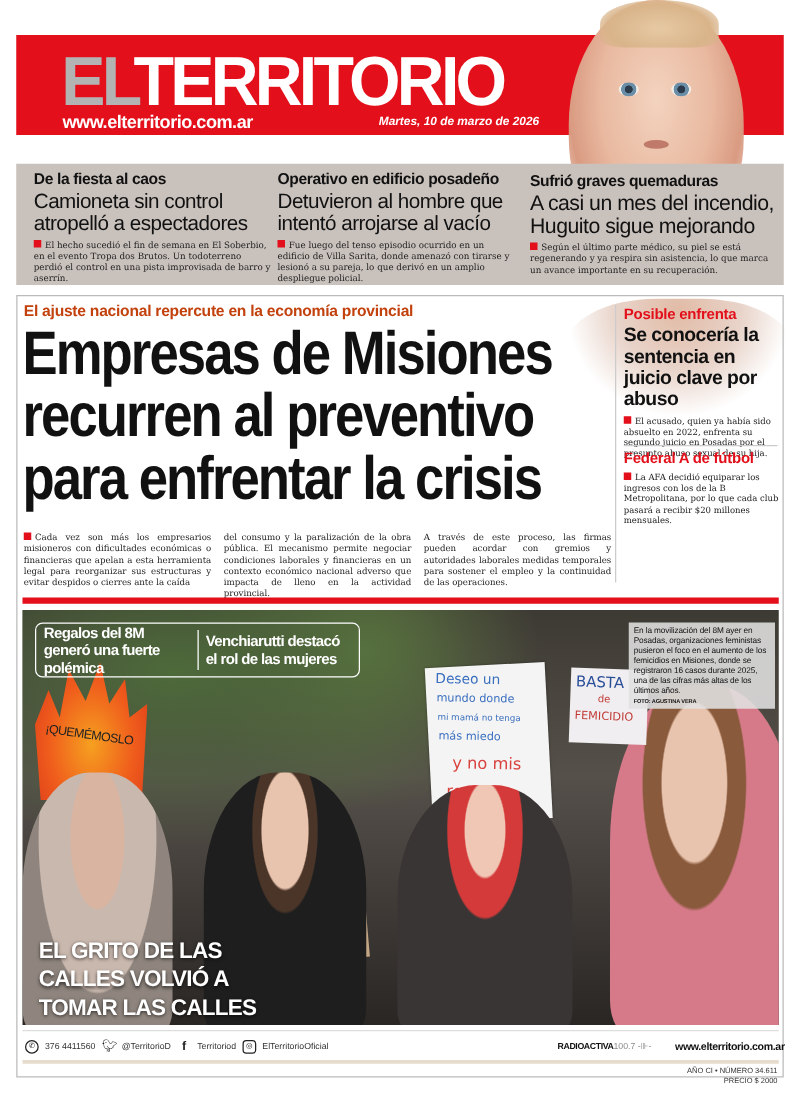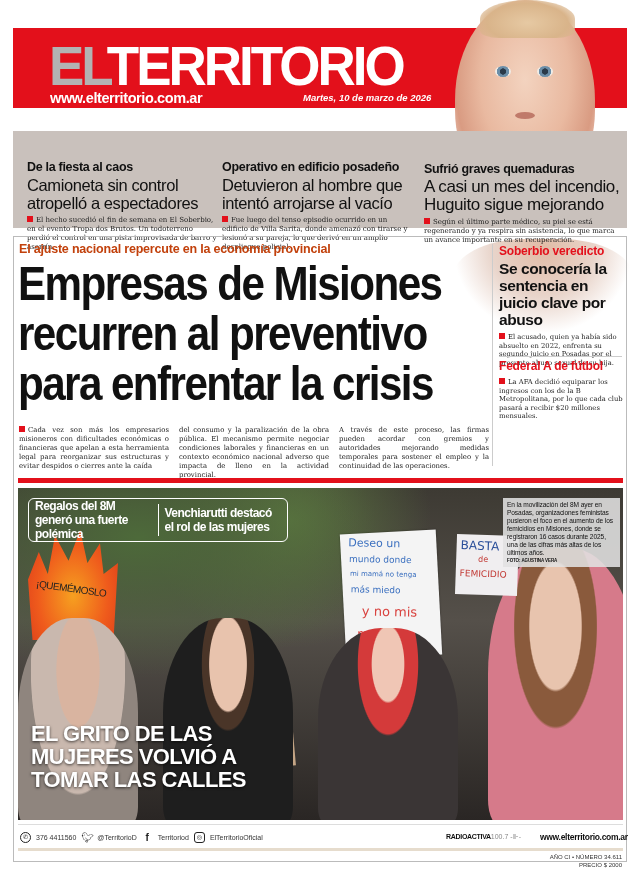--- a/index.html
+++ b/index.html
@@ -14,21 +14,21 @@
   .site-url { position: absolute; left: 37px; top: 62px; color: #fff; font-weight: 700; font-size: 14.5px; letter-spacing: -0.4px; }
   .date { position: absolute; left: 290px; top: 64px; color: #fff; font-weight: 700; font-style: italic; font-size: 9.5px; }
   .baby { position: absolute; left: 455px; top: 0; width: 140px; height: 200px; border-radius: 50% 50% 45% 45%;
           background: radial-gradient(ellipse at 50% 40%, #f3d3bf 0%, #e9b9a0 45%, #d99b82 70%, rgba(200,150,130,0) 100%); }
   .baby .hair { position: absolute; left: 25px; top: 0; width: 95px; height: 38px; border-radius: 50% 50% 20% 20%; background: radial-gradient(ellipse at 50% 60%, #e6c9a3 0%, #d9b48a 60%, rgba(217,180,138,0) 100%); }
   .baby .eye { position: absolute; top: 66px; width: 16px; height: 11px; border-radius: 50%; background: radial-gradient(circle, #2a3a4a 0 30%, #6b8ea8 35% 60%, #f0ece6 65%); }
   .baby .mouth { position: absolute; left: 60px; top: 112px; width: 20px; height: 7px; border-radius: 50%; background: #c07a6a; }
 
   
   .teasers { position: absolute; left: 13px; top: 131px; width: 614px; height: 97px; background: #c9c1bc; }
-  .teaser { position: absolute; top: 5px; margin-top: 24px; }
+  .teaser { position: absolute; top: 5px; }
   .teaser .kicker { font-weight: 700; font-size: 12.5px; letter-spacing: -0.3px; color: #111; }
   .teaser .title { font-size: 16.5px; line-height: 18px; letter-spacing: -0.4px; color: #111; margin-top: 2px; }
   .teaser .body { font-family: "DejaVu Serif", serif; font-size: 7px; line-height: 9px; color: #222; margin-top: 4px; }
   .sq { display: inline-block; width: 6px; height: 6px; background: #e3101b; margin-right: 3px; vertical-align: 0; }
   .baby-shadow { position: absolute; left: 440px; top: 108px; width: 180px; height: 95px; border-radius: 40%;
      background: radial-gradient(ellipse at 50% 10%, rgba(220,175,150,0.85) 0%, rgba(210,170,150,0.5) 40%, rgba(201,193,188,0) 70%); }
 
   
   .frame { position: absolute; left: 13px; top: 236px; width: 614px; height: 626px; border: 1px solid #bbb; }
   .lead-kicker { position: absolute; left: 19px; top: 242px; color: #c2410c; font-weight: 700; font-size: 12.5px; letter-spacing: -0.2px; }
@@ -67,21 +67,21 @@
   .sign3 { position: absolute; left: 215px; top: 210px; width: 60px; height: 70px; background: #c4a585; transform: rotate(-5deg); }
   .sign3 span { position: absolute; left: 6px; top: 10px; font-size: 11px; color: #5b7cc0; }
 
   .tabs-box { position: absolute; left: 10px; top: 10px; width: 260px; height: 44px; border: 1.5px solid #fff; border-radius: 6px; display: flex; align-items: center; }
   .tabs-box .tab { flex: 1; color: #fff; font-weight: 700; font-size: 12px; line-height: 14px; letter-spacing: -0.5px; padding: 0 6px; }
   .tabs-box .sep { width: 1px; height: 32px; background: #fff; }
 
   .caption { position: absolute; left: 485px; top: 10px; width: 117px; padding: 3px 4px; background: rgba(225,225,225,0.88); font-size: 6.6px; line-height: 8px; color: #111; letter-spacing: -0.1px; }
   .caption .credit { display: block; font-weight: 700; font-size: 4.5px; line-height: 6px; margin-top: 1px; }
 
-  .photo-headline { position: absolute; left: 13px; top: 234px; color: #fff; font-weight: 700; font-size: 22px; line-height: 23px; letter-spacing: -0.6px; text-shadow: 0 1px 3px rgba(0,0,0,0.7); }
+  .photo-headline { position: absolute; left: 13px; top: 261px; color: #fff; font-weight: 700; font-size: 18px; line-height: 23px; letter-spacing: -0.6px; text-shadow: 0 1px 3px rgba(0,0,0,0.7); }
 
   
   .footer-rule { position: absolute; left: 18px; top: 824px; width: 605px; height: 1px; background: #ddd; }
   .social { position: absolute; left: 20px; top: 832px; display: flex; align-items: center; gap: 5px; font-size: 7px; color: #333; }
   .social .ico { display: inline-block; width: 11px; height: 11px; font-size: 10px; line-height: 11px; text-align: center; color: #222; }
   .social .ico.circle { border: 1.3px solid #222; border-radius: 50%; font-size: 6px; line-height: 8px; }
   .social .ico.square { border: 1.3px solid #222; border-radius: 3px; font-size: 6px; line-height: 8px; }
   .radio { position: absolute; left: 446px; top: 833px; font-size: 7px; color: #111; }
   .radio b { font-weight: 700; letter-spacing: -0.3px; }
   .radio .freq { color: #888; }
@@ -129,27 +129,27 @@
 
 <div class="lead-kicker">El ajuste nacional repercute en la economía provincial</div>
 <div class="lead-title">
   <div>Empresas de Misiones</div>
   <div>recurren al preventivo</div>
   <div>para enfrentar la crisis</div>
 </div>
 <div class="lead-cols">
   <p><span class="sq"></span><span>Cada vez son más los empresarios misioneros con dificultades económicas o financieras que apelan a esta herramienta legal para reorganizar sus estructuras y evitar despidos o cierres ante la caída</span></p>
   <p>del consumo y la paralización de la obra pública. El mecanismo permite negociar condiciones laborales y financieras en un contexto económico nacional adverso que impacta de lleno en la actividad provincial.</p>
-  <p>A través de este proceso, las firmas pueden acordar con gremios y autoridades mejorando medidas temporales para sostener el empleo y la continuidad de las operaciones.</p>
+  <p>A través de este proceso, las firmas pueden acordar con gremios y autoridades laborales medidas temporales para sostener el empleo y la continuidad de las operaciones.</p>
 </div>
 
 <div class="vdiv"></div>
 
 <div class="side" style="top:244px">
-  <div class="kicker">Soberbio veredicto</div>
+  <div class="kicker">Posible enfrenta</div>
   <div class="title">Se conocería la sentencia en juicio clave por abuso</div>
   <div class="body"><span class="sq"></span><span>El acusado, quien ya había sido absuelto en 2022, enfrenta su segundo juicio en Posadas por el presunto abuso sexual de su hija.</span></div>
 </div>
 <div class="side-sep"></div>
 <div class="side" style="top:359px">
   <div class="kicker">Federal A de fútbol</div>
   <div class="body"><span class="sq"></span><span>La AFA decidió equiparar los ingresos con los de la B Metropolitana, por lo que cada club pasará a recibir $20 millones mensuales.</span></div>
 </div>
 
 <div class="red-rule"></div>
@@ -184,21 +184,21 @@
     <div class="tab">Venchiarutti destacó el rol de las mujeres</div>
   </div>
 
   <div class="caption">
     <span>En la movilización del 8M ayer en Posadas, organizaciones feministas pusieron el foco en el aumento de los femicidios en Misiones, donde se registraron 16 casos durante 2025, una de las cifras más altas de los últimos años.</span>
     <span class="credit">FOTO: AGUSTINA VERA</span>
   </div>
 
   <div class="photo-headline">
     <div>EL GRITO DE LAS</div>
-    <div>MUJERES VOLVIÓ A</div>
+    <div>CALLES VOLVIÓ A</div>
     <div>TOMAR LAS CALLES</div>
   </div>
 </div>
 
 <div class="footer-rule"></div>
 <div class="social">
   <span class="ico circle">✆</span>
   <span>376 4411560</span>
   <span class="ico">🐦︎</span>
   <span>@TerritorioD</span>

